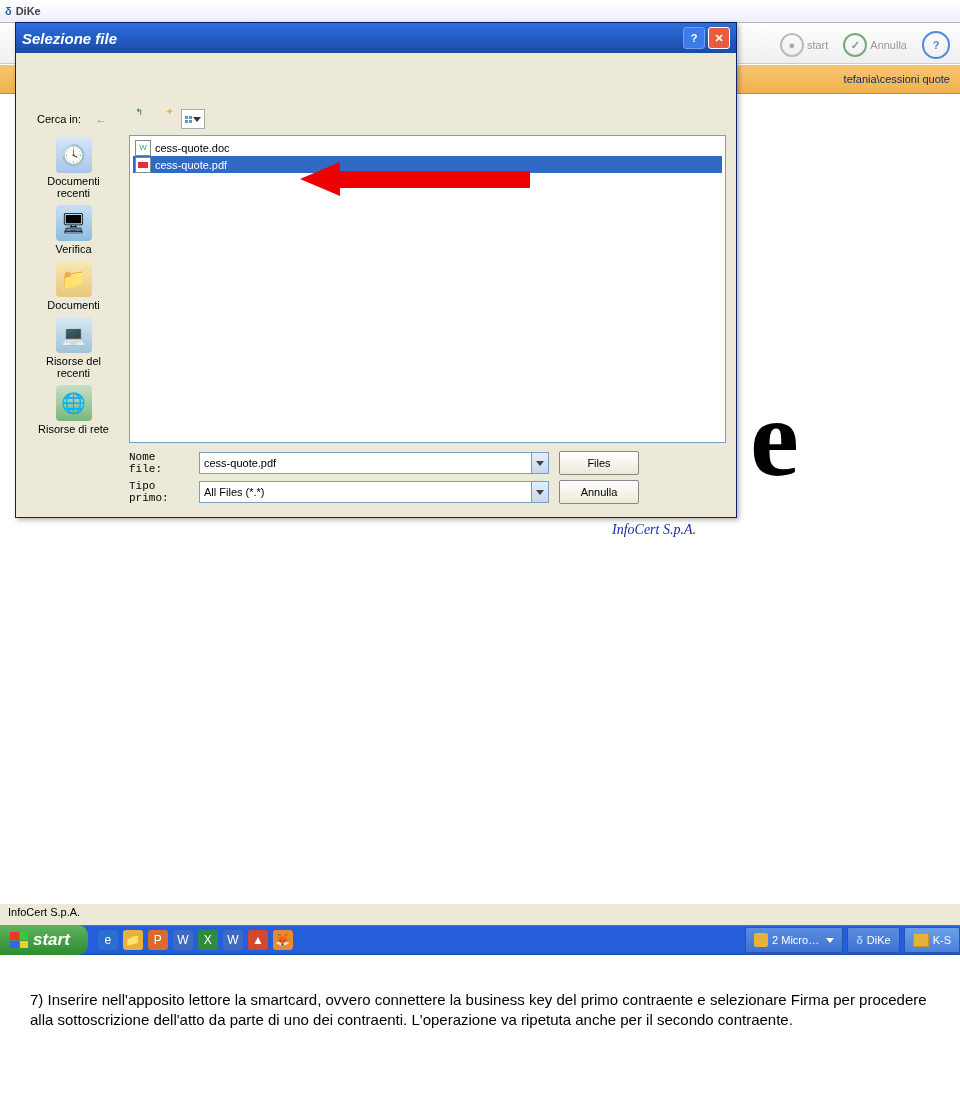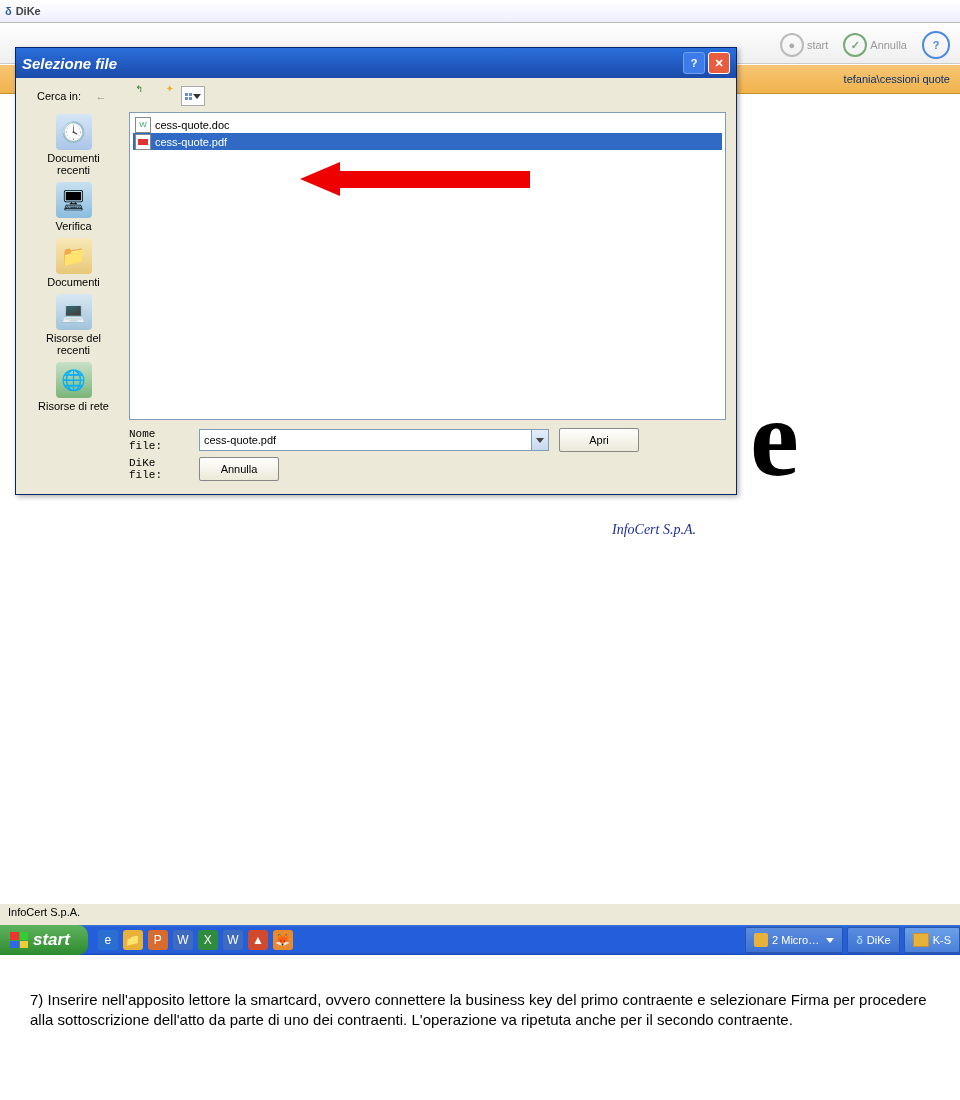--- a/index.html
+++ b/index.html
@@ -4,28 +4,28 @@
 <style>
 body { margin:0; font-family: Tahoma, sans-serif; font-size:11px; background:#fff; width:960px; }
 .app-titlebar { display:flex; align-items:center; height:22px; background:linear-gradient(#fff,#eef); border-bottom:1px solid #b8b8b8; padding:0 5px; gap:4px;}
 .app-titlebar .title { font-weight:bold; color:#444;}
 .app-toolbar { position:relative; height:40px; background:linear-gradient(#fefefe,#efefef); border-bottom:1px solid #ccc;}
 .app-toolbar .right-btns { position:absolute; right:10px; top:8px; display:flex; gap:15px; align-items:center;}
 .tool-btn { display:flex; align-items:center; gap:3px; color:#999; cursor:pointer;}
 .circle-ico { width:20px; height:20px; border-radius:50%; border:2px solid #bbb; display:flex; align-items:center; justify-content:center; color:#aaa; font-weight:bold;}
 .path-bar { height:22px; background:linear-gradient(#f7c574,#f0b34c); border-top:1px solid #fff; border-bottom:1px solid #c8902d; padding:3px 8px; display:flex; align-items:center; position:relative;}
 .path-bar .path-right { position:absolute; right:10px; color:#0b2f6f; }
-.dialog { position:absolute; left:15px; top:47px; width:720px; background:#ece9d8; border:1px solid #0a246a; box-shadow:2px 2px 5px rgba(0,0,0,0.3);}
+.dialog { position:absolute; left:15px; top:22px; width:720px; background:#ece9d8; border:1px solid #0a246a; box-shadow:2px 2px 5px rgba(0,0,0,0.3);}
 .dlg-titlebar { height:30px; background:linear-gradient(#2a6fdc,#1b4aa9); display:flex; align-items:center; justify-content:space-between; padding:0 6px;}
 .dlg-titlebar .t { color:#fff; font-weight:bold; font-style:italic; font-size:15px;}
 .dlg-titlebar .tbtns { display:flex; gap:3px;}
 .tbtn { width:20px; height:20px; border-radius:3px; display:flex; align-items:center; justify-content:center; font-weight:bold;}
 .help-b { background:#3d7be8; border:1px solid #6fa0f0; color:#fff;}
 .close-b { background:#e85c3f; border:1px solid #fff; color:#fff;}
-.dlg-body { padding:8px 10px; background:#ece9d8;}
+.dlg-body { padding:8px 10px; background:#ece9d8;margin-top:48px;}
 .top-row { display:flex; align-items:center; gap:10px; margin-bottom:6px;}
 .top-row label { width:55px; text-align:right;}
 .combo { flex:0 0 295px; height:20px; background:#fff; border:1px solid #7f9db9; display:flex; align-items:center; padding:0 3px; gap:4px; position:relative;}
 .combo .folder-ico { width:16px; height:13px; background:#f7d67f; border:1px solid #c9a04b; position:relative;}
 .combo .folder-ico::before { content:""; position:absolute; top:-3px; left:1px; width:6px; height:3px; background:#f7d67f; border:1px solid #c9a04b; border-bottom:none;}
 .combo .dd { position:absolute; right:0; top:0; width:16px; height:20px; background:linear-gradient(#e4eefb,#c7d8ed); border-left:1px solid #7f9db9; display:flex; align-items:center; justify-content:center;}
 .nav-ico { width:20px; height:20px; display:flex; align-items:center; justify-content:center; color:#888;}
 .main-area { display:flex; gap:8px;}
 .places { width:95px; display:flex; flex-direction:column; gap:2px;}
 .place { text-align:center; padding:2px 0; cursor:pointer;}
@@ -158,25 +158,31 @@
     <div class="bottom-rows">
       <div class="b-row">
         <label>Nome file:</label>
         <div class="txt-combo">
           <span>cess-quote.pdf</span>
           <span class="dd">
               <span class="tri"></span>
             </span>
         </div>
         <div class="btn">
-            <span>Apri</span>
+            <span>Files</span>
           </div>
       </div>
       <div class="b-row">
-        <label>DiKe file:</label>
+        <label>Tipo primo:</label>
+        <div class="txt-combo">
+          <span>All Files (*.*)</span>
+          <span class="dd">
+              <span class="tri"></span>
+            </span>
+        </div>
         <div class="btn">
             <span>Annulla</span>
           </div>
       </div>
     </div>
   </div>
 </div>
 
 <div class="arrow-annot">
   <div class="head"></div>

